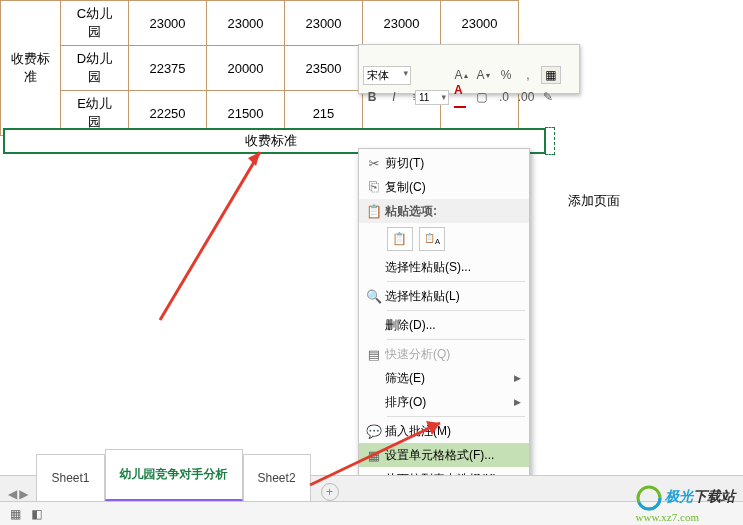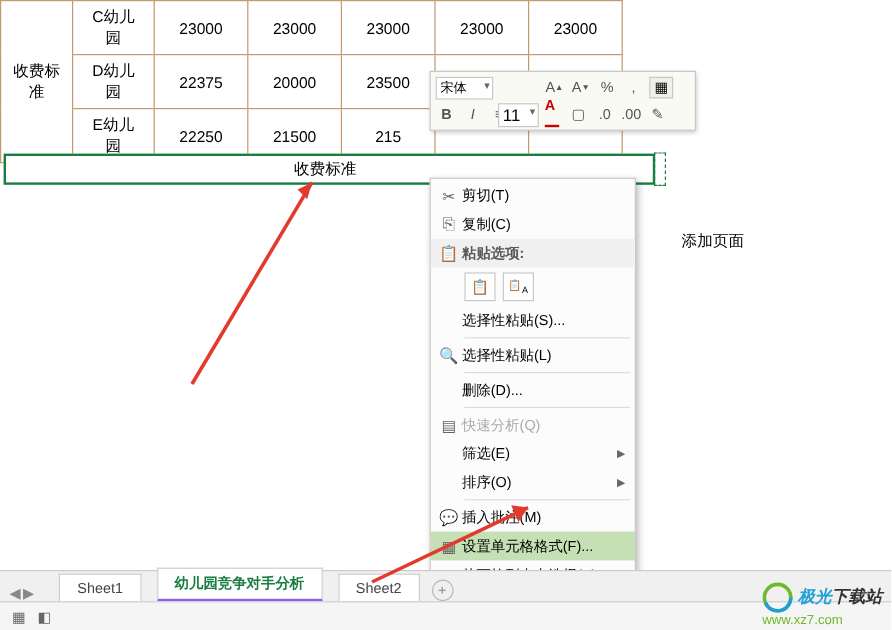--- a/index.html
+++ b/index.html
@@ -9,24 +9,24 @@
   table { border-collapse: collapse; }
   td { border: 1px solid #c49a6c; text-align: center; padding: 4px 10px; font-size: 13px; height: 28px; }
   .col-label { width: 60px; }
   .col-name { width: 68px; }
   .col-val { width: 78px; }
   
   .selected-row { position: absolute; top: 128px; left: 3px; width: 543px; height: 26px; border: 2px solid #1a7e43; background: #fff; display: flex; align-items: center; }
   .selected-row .cell-text { position: absolute; left: 240px; font-size: 13px; }
   .marching { position: absolute; top: 127px; left: 545px; width: 10px; height: 28px; border: 1px dashed #1a7e43; }
   
-  .mini-toolbar { position: absolute; top: 59px; left: 358px; width: 222px; height: 50px; background: #fafaf5; border: 1px solid #c8c8c8; box-shadow: 1px 2px 4px rgba(0,0,0,0.25); padding: 2px 4px; }
+  .mini-toolbar { position: absolute; top: 44px; left: 358px; width: 222px; height: 50px; background: #fafaf5; border: 1px solid #c8c8c8; box-shadow: 1px 2px 4px rgba(0,0,0,0.25); padding: 19px 4px; }
   .mini-row { display: flex; align-items: center; gap: 4px; height: 22px; }
   .mini-font { border: 1px solid #c8c8c8; background: #fff; font-size: 11px; padding: 1px 16px 1px 3px; position: relative; width: 48px; }
-  .mini-size { border: 1px solid #c8c8c8; background: #fff; font-size: 14px; padding: 1px 14px 1px 3px; position: relative; width: 34px; margin-top: 45px; }
+  .mini-size { border: 1px solid #c8c8c8; background: #fff; font-size: 10px; padding: 1px 14px 1px 3px; position: relative; width: 34px; margin-top: 45px; }
   .mini-dd::after { content: "▾"; position: absolute; right: 2px; top: 1px; font-size: 9px; color: #666; }
   .mini-btn { width: 18px; height: 18px; display: flex; align-items: center; justify-content: center; font-size: 12px; color: #555; cursor: pointer; }
   .fmt-painter { width: 20px; height: 18px; border: 1px solid #c8c8c8; background: #f0f0e8; display: flex; align-items: center; justify-content: center; }
   .color-bar { display: inline-block; width: 12px; height: 2px; background: #c00; }
   
   .context-menu { position: absolute; top: 148px; left: 358px; width: 172px; background: #fcfcfc; border: 1px solid #c8c8c8; box-shadow: 2px 3px 6px rgba(0,0,0,0.3); padding: 2px 0; }
   .menu-item { display: flex; align-items: center; height: 24px; padding: 0 8px 0 4px; cursor: pointer; position: relative; }
   .menu-item.hilite { background: #c5e0b4; }
   .menu-item.disabled { color: #aaa; cursor: default; }
   .menu-item.header { font-weight: bold; color: #595959; background: #f0f0f0; }
@@ -34,28 +34,28 @@
   .menu-label { flex: 1; font-size: 12px; }
   .menu-arrow { font-size: 9px; color: #666; }
   .menu-sep { height: 1px; background: #ddd; margin: 2px 4px 2px 28px; }
   .paste-icons { display: flex; gap: 6px; padding: 4px 0 4px 28px; }
   .paste-opt { width: 26px; height: 24px; border: 1px solid #c8c8c8; background: #fff; display: flex; align-items: center; justify-content: center; font-size: 12px; cursor: pointer; }
   
   .add-page { position: absolute; top: 192px; left: 568px; font-size: 13px; }
   
   .tabs-bar { position: absolute; left: 0; bottom: 24px; width: 743px; height: 26px; background: #f0f0f0; display: flex; align-items: flex-end; border-top: 1px solid #ccc; }
   .tab-scroll { display: flex; align-items: center; gap: 2px; padding: 0 8px; color: #888; }
-  .tab { padding: 4px 14px; background: #fff; font-size: 12px; cursor: pointer; border-top: 1px solid #ccc; border-left: 1px solid #ccc; border-right: 1px solid #ccc; color: #444; margin-left: 13px; }
+  .tab { padding: 16px 14px; background: #fff; font-size: 12px; cursor: pointer; border-top: 1px solid #ccc; border-left: 1px solid #ccc; border-right: 1px solid #ccc; color: #444; }
   .tab.active { border-bottom: 2px solid #8b5cf6; color: #1a7e43; font-weight: bold; }
   .tab-add { width: 18px; height: 18px; border: 1px solid #bbb; border-radius: 50%; display: flex; align-items: center; justify-content: center; margin-left: 10px; color: #888; cursor: pointer; font-size: 12px; }
   
   .status-bar { position: absolute; left: 0; bottom: 0; width: 743px; height: 24px; background: #f5f5f5; border-top: 1px solid #ccc; display: flex; align-items: center; padding: 0 10px; }
   .status-left { display: flex; gap: 10px; color: #666; }
   
-  .watermark { position: absolute; right: 8px; bottom: 2px; font-size: 14px; font-style: italic; font-weight: bold; }
+  .watermark { position: absolute; right: 8px; bottom: 2px; font-size: 14px; font-style: italic; font-weight: bold; font-family: Liberation Serif, serif; }
   .watermark .a { color: #1fa0d8; }
   .watermark .b { color: #333; }
   .watermark .c { color: #6eb92b; font-size: 11px; display: block; text-align: left; font-style: normal; font-weight: normal; }
   
   .arrow { position: absolute; pointer-events: none; }
   .arrow-line { stroke: #e23b2e; stroke-width: 3; fill: none; }
   .arrow-head { fill: #e23b2e; }
 </style>
 </head>
 <body>

